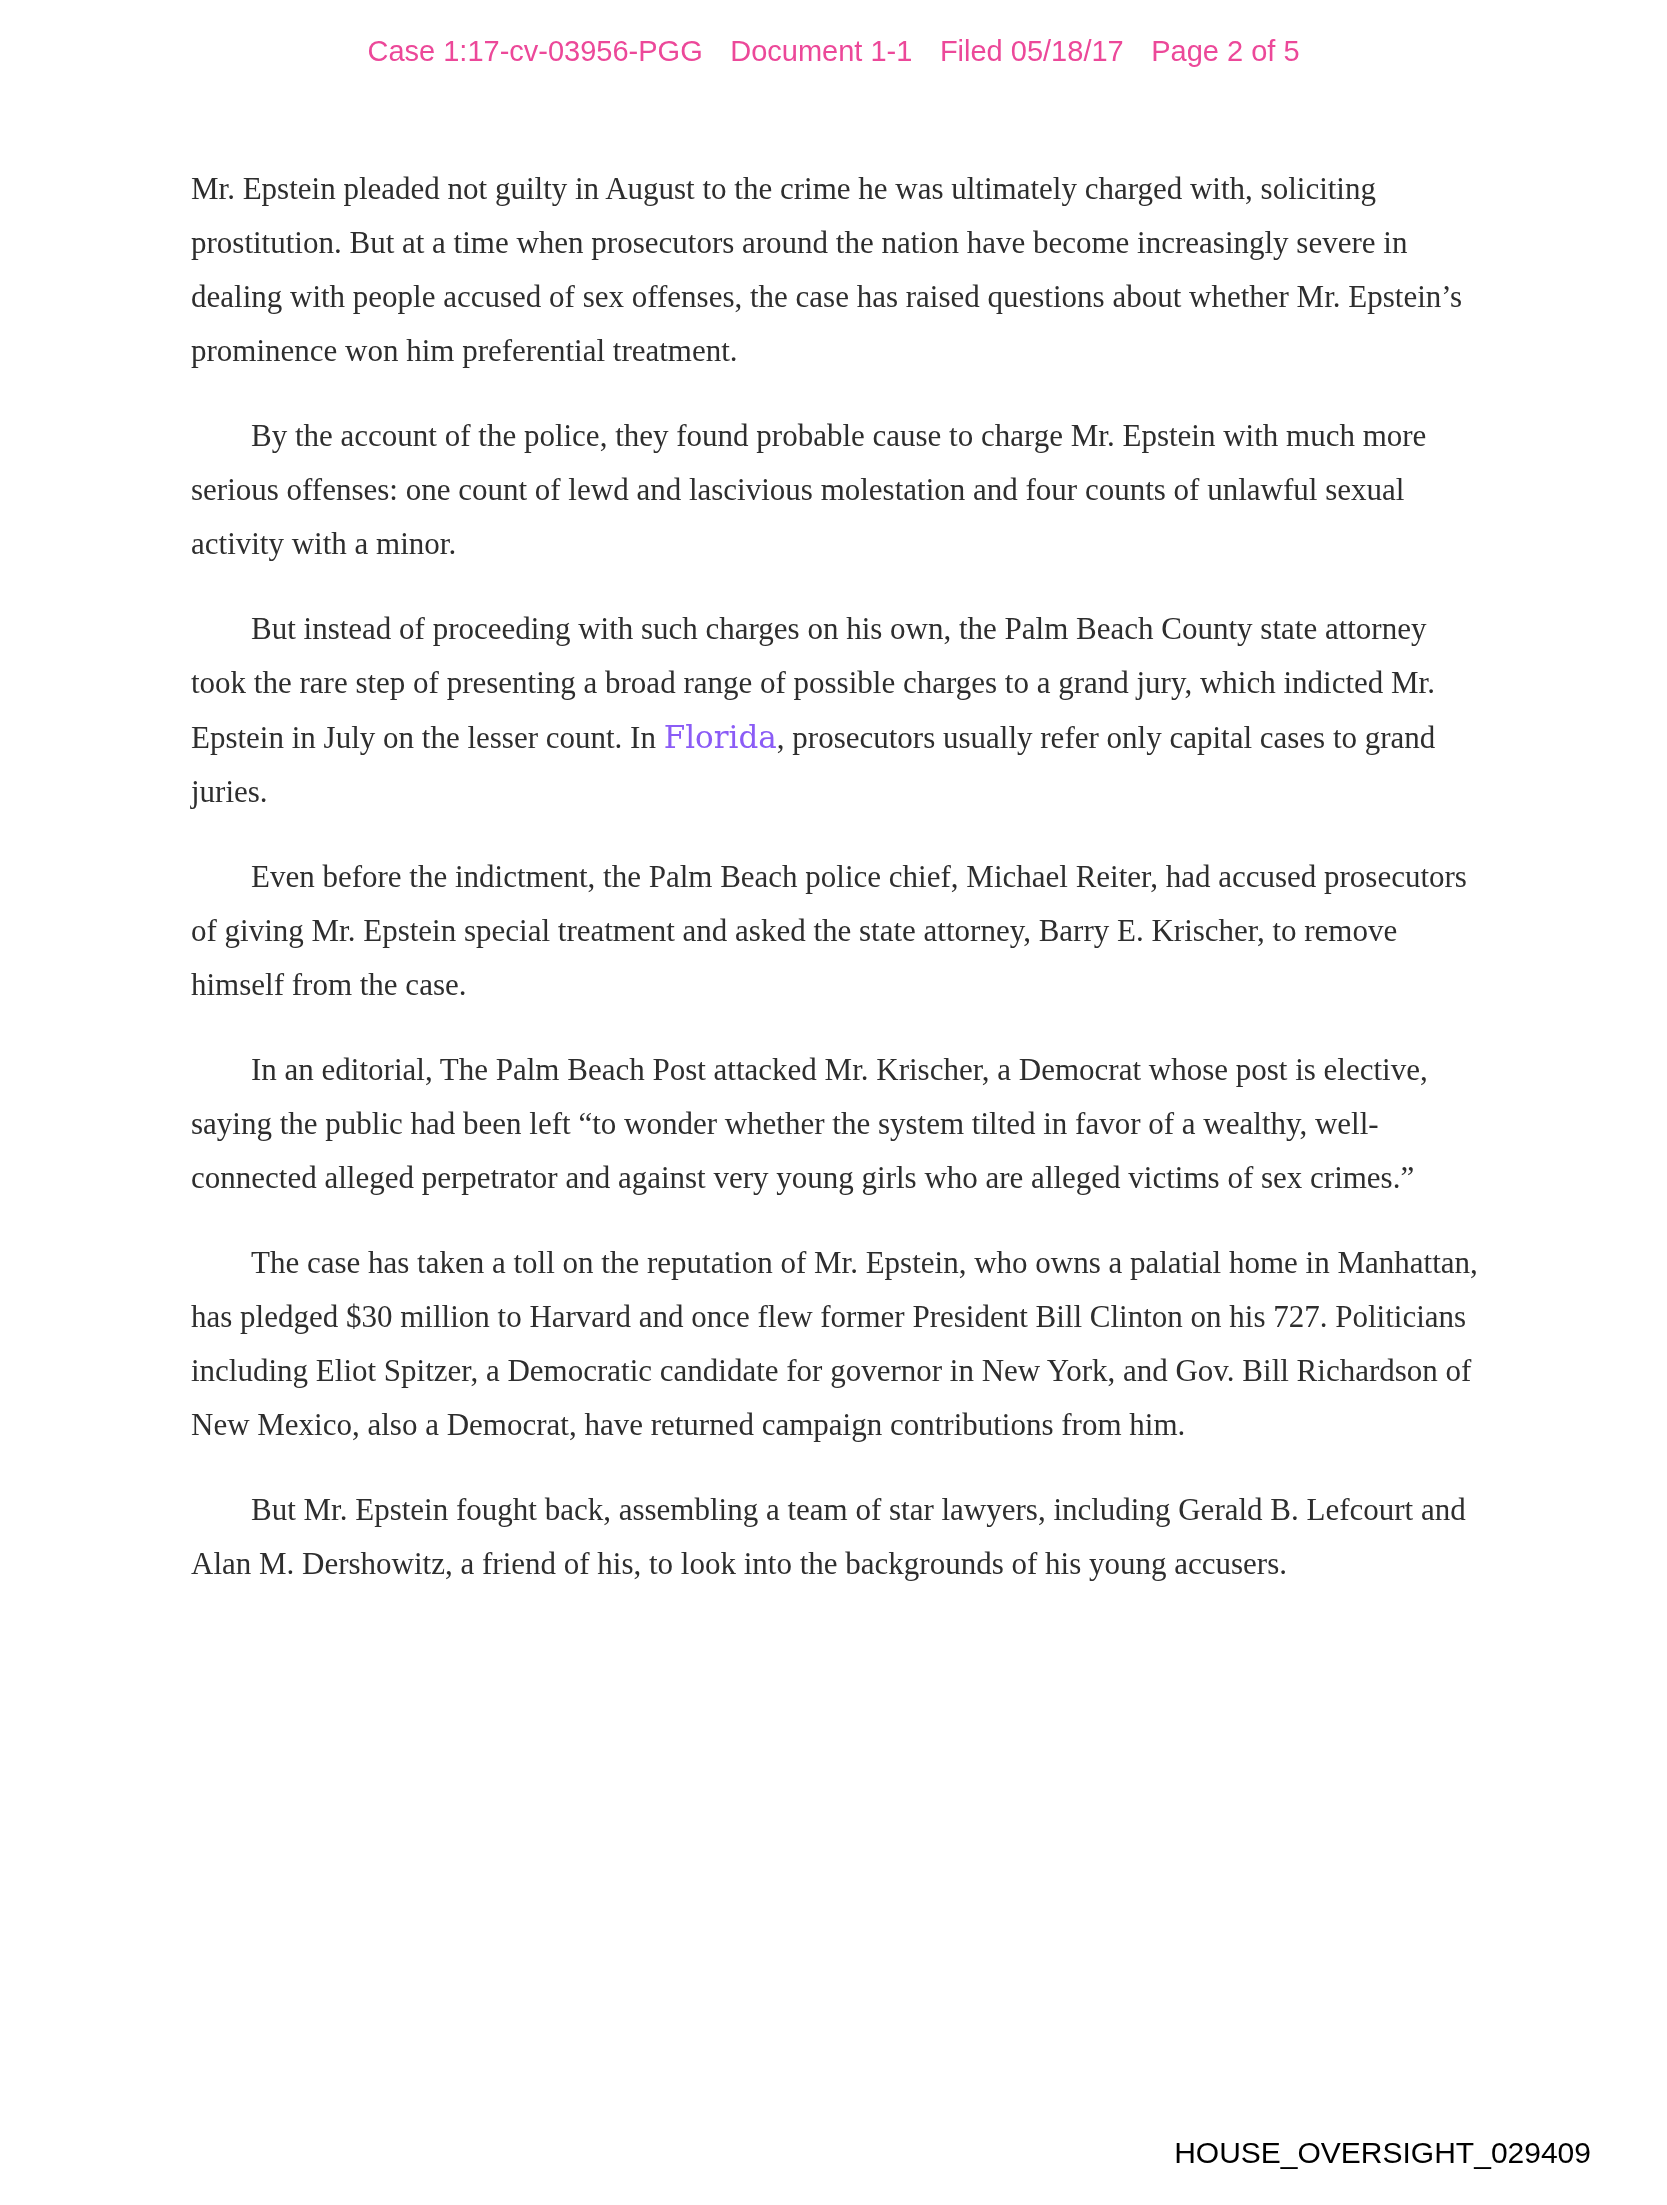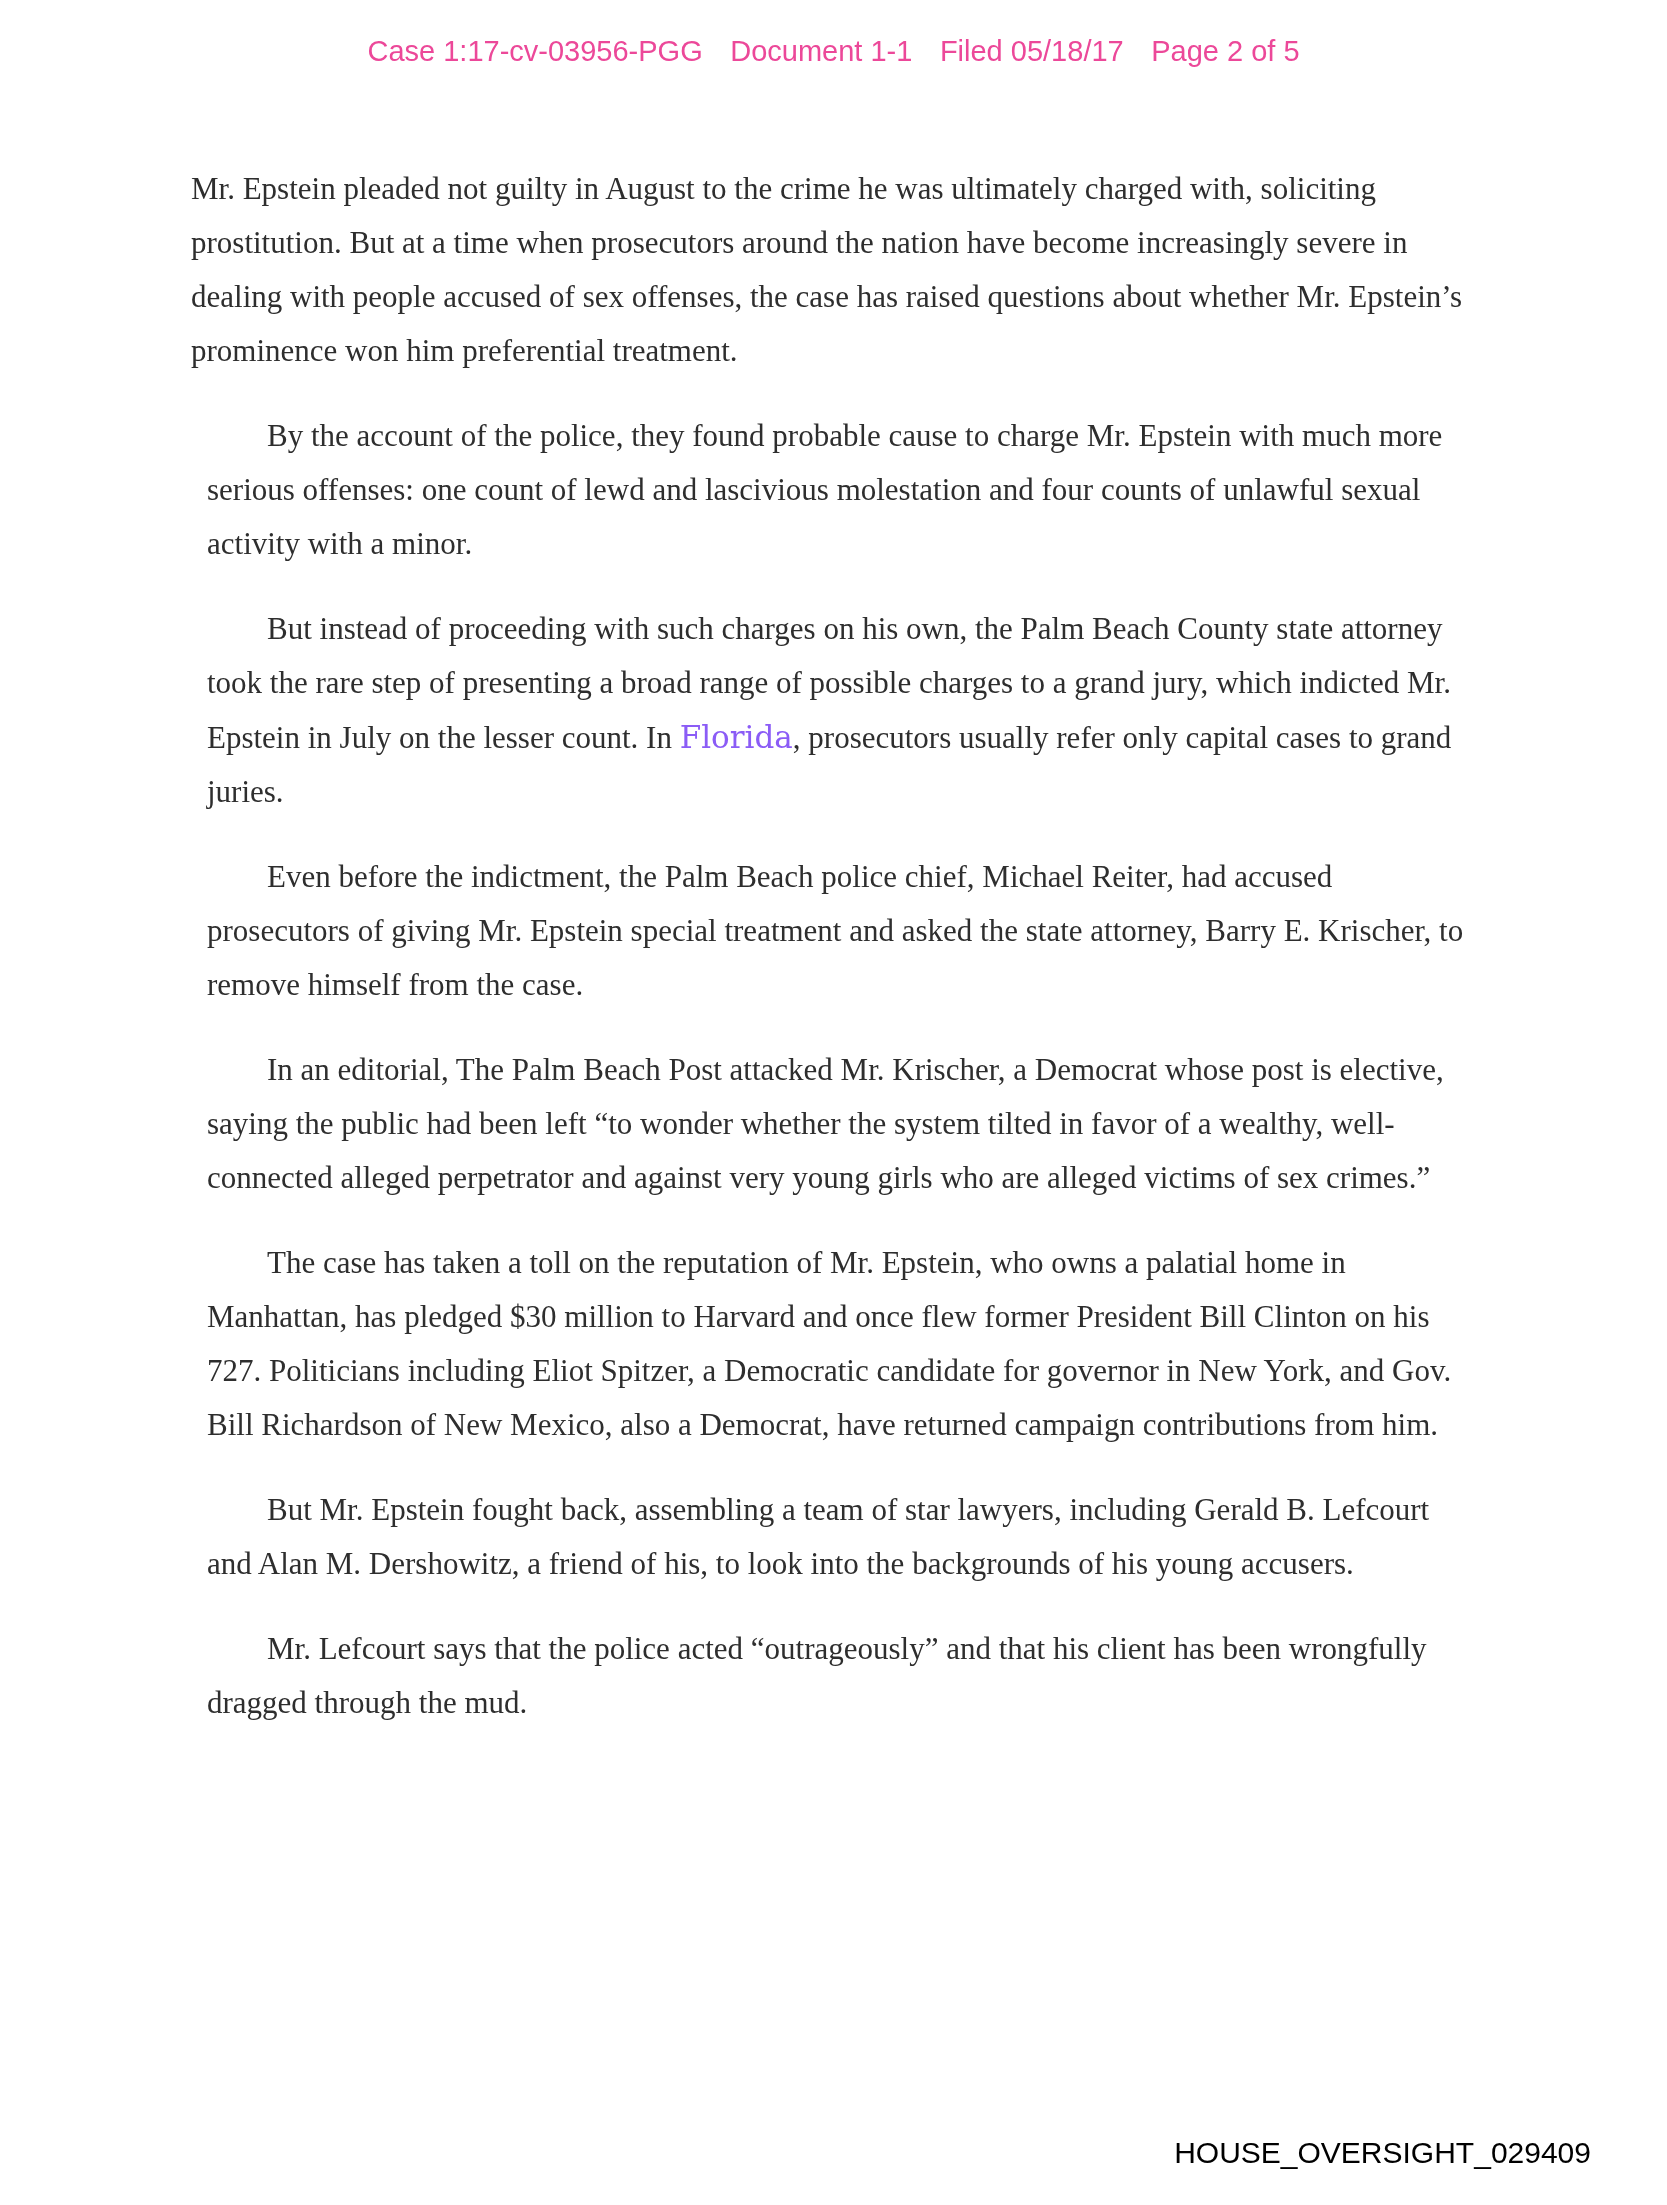--- a/index.html
+++ b/index.html
@@ -36,21 +36,20 @@
     font-size: 31px;
     line-height: 54px;
     color: #2e2e2e;
     text-align: left;
   }
   .para {
     margin: 0 0 31px 0;
   }
   .para.indent {
     text-indent: 60px;
-    margin-left: 16px;
   }
   .alt-serif {
     font-family: "DejaVu Serif", serif;
     color: #8b5cf6;
   }
   .bates {
     position: absolute;
     right: 76px;
     bottom: 35px;
     font-family: "Liberation Sans", sans-serif;
@@ -71,17 +70,16 @@
 </header>
 
 <main class="doc-body">
     <p class="para"><span>Mr. Epstein pleaded not guilty in August to the crime he was ultimately charged with, soliciting prostitution. But at a time when prosecutors around the nation have become increasingly severe in dealing with people accused of sex offenses, the case has raised questions about whether Mr. Epstein’s prominence won him preferential treatment.</span></p>
     <p class="para indent"><span>By the account of the police, they found probable cause to charge Mr. Epstein with much more serious offenses: one count of lewd and lascivious molestation and four counts of unlawful sexual activity with a minor.</span></p>
     <p class="para indent"><span>But instead of proceeding with such charges on his own, the Palm Beach County state attorney took the rare step of presenting a broad range of possible charges to a grand jury, which indicted Mr. Epstein in July on the lesser count. In </span><span class="alt-serif">Florida</span><span>, prosecutors usually refer only capital cases to grand juries.</span></p>
     <p class="para indent"><span>Even before the indictment, the Palm Beach police chief, Michael Reiter, had accused prosecutors of giving Mr. Epstein special treatment and asked the state attorney, Barry E. Krischer, to remove himself from the case.</span></p>
     <p class="para indent"><span>In an editorial, The Palm Beach Post attacked Mr. Krischer, a Democrat whose post is elective, saying the public had been left “to wonder whether the system tilted in favor of a wealthy, well-connected alleged perpetrator and against very young girls who are alleged victims of sex crimes.”</span></p>
     <p class="para indent"><span>The case has taken a toll on the reputation of Mr. Epstein, who owns a palatial home in Manhattan, has pledged $30 million to Harvard and once flew former President Bill Clinton on his 727. Politicians including Eliot Spitzer, a Democratic candidate for governor in New York, and Gov. Bill Richardson of New Mexico, also a Democrat, have returned campaign contributions from him.</span></p>
     <p class="para indent"><span>But Mr. Epstein fought back, assembling a team of star lawyers, including Gerald B. Lefcourt and Alan M. Dershowitz, a friend of his, to look into the backgrounds of his young accusers.</span></p>
-    <p class="para indent"><span>Mr. Lefcourt says that the police acted “outrageously” and that his client has been wrongfully dragged through the mud.</span></p>
   </main>
 
 <footer class="bates">HOUSE_OVERSIGHT_029409</footer>
 
 
 </body></html>

